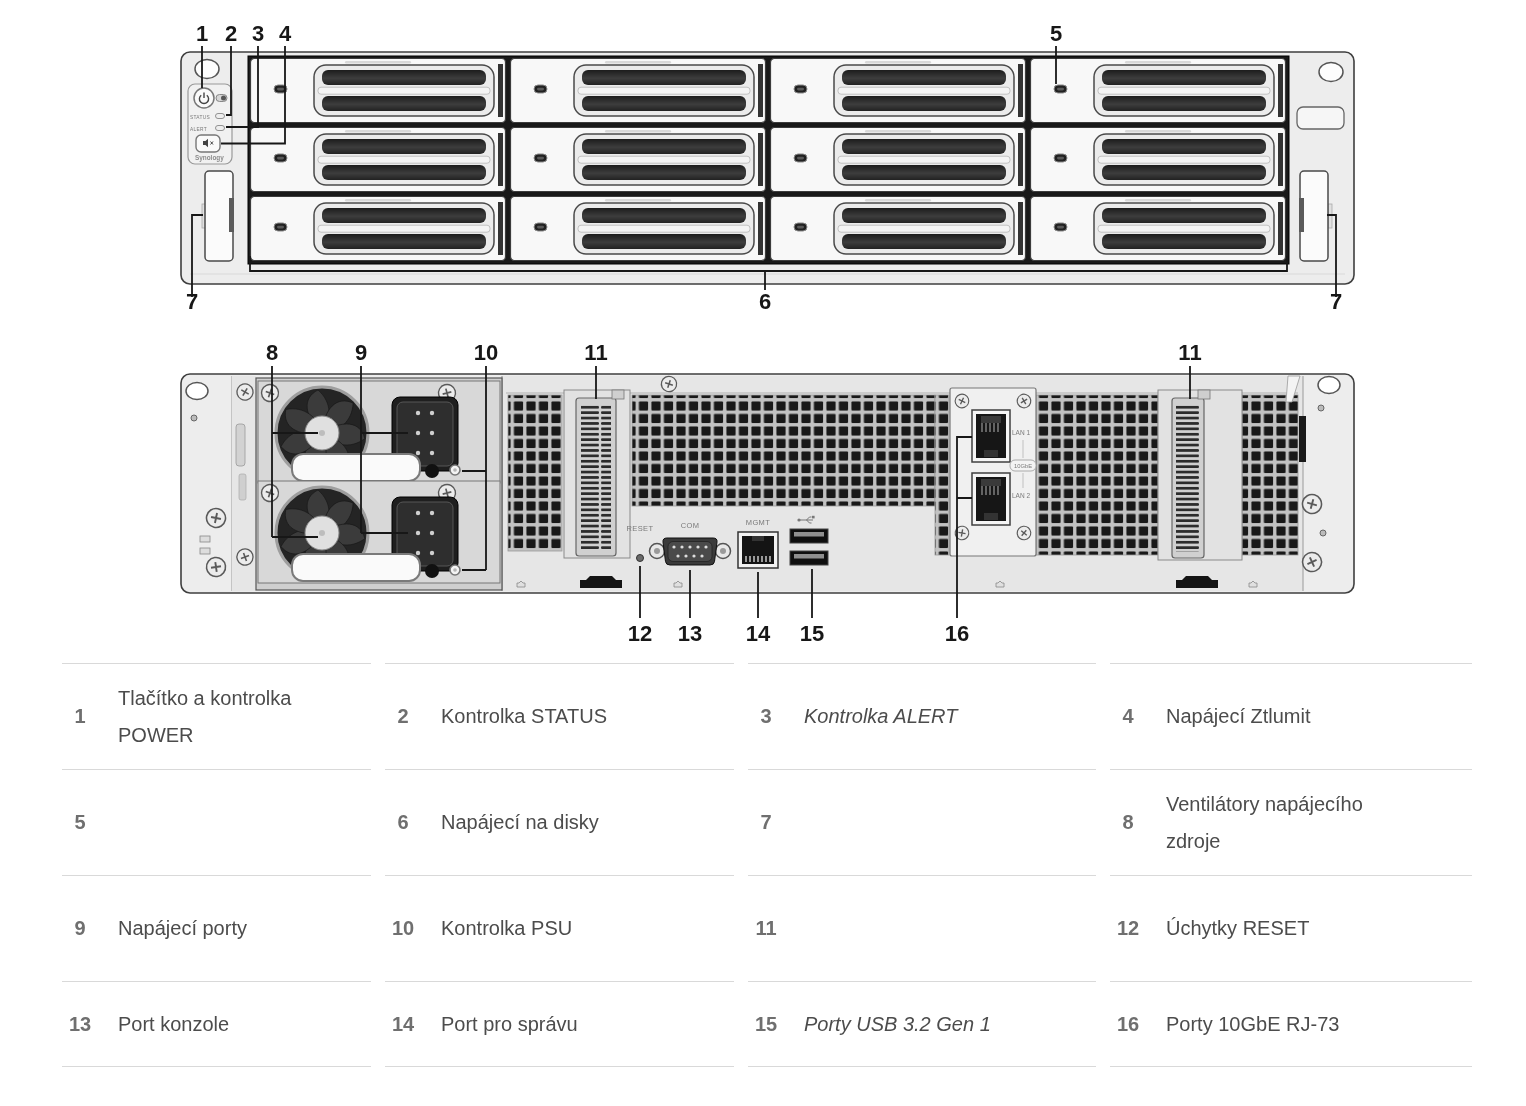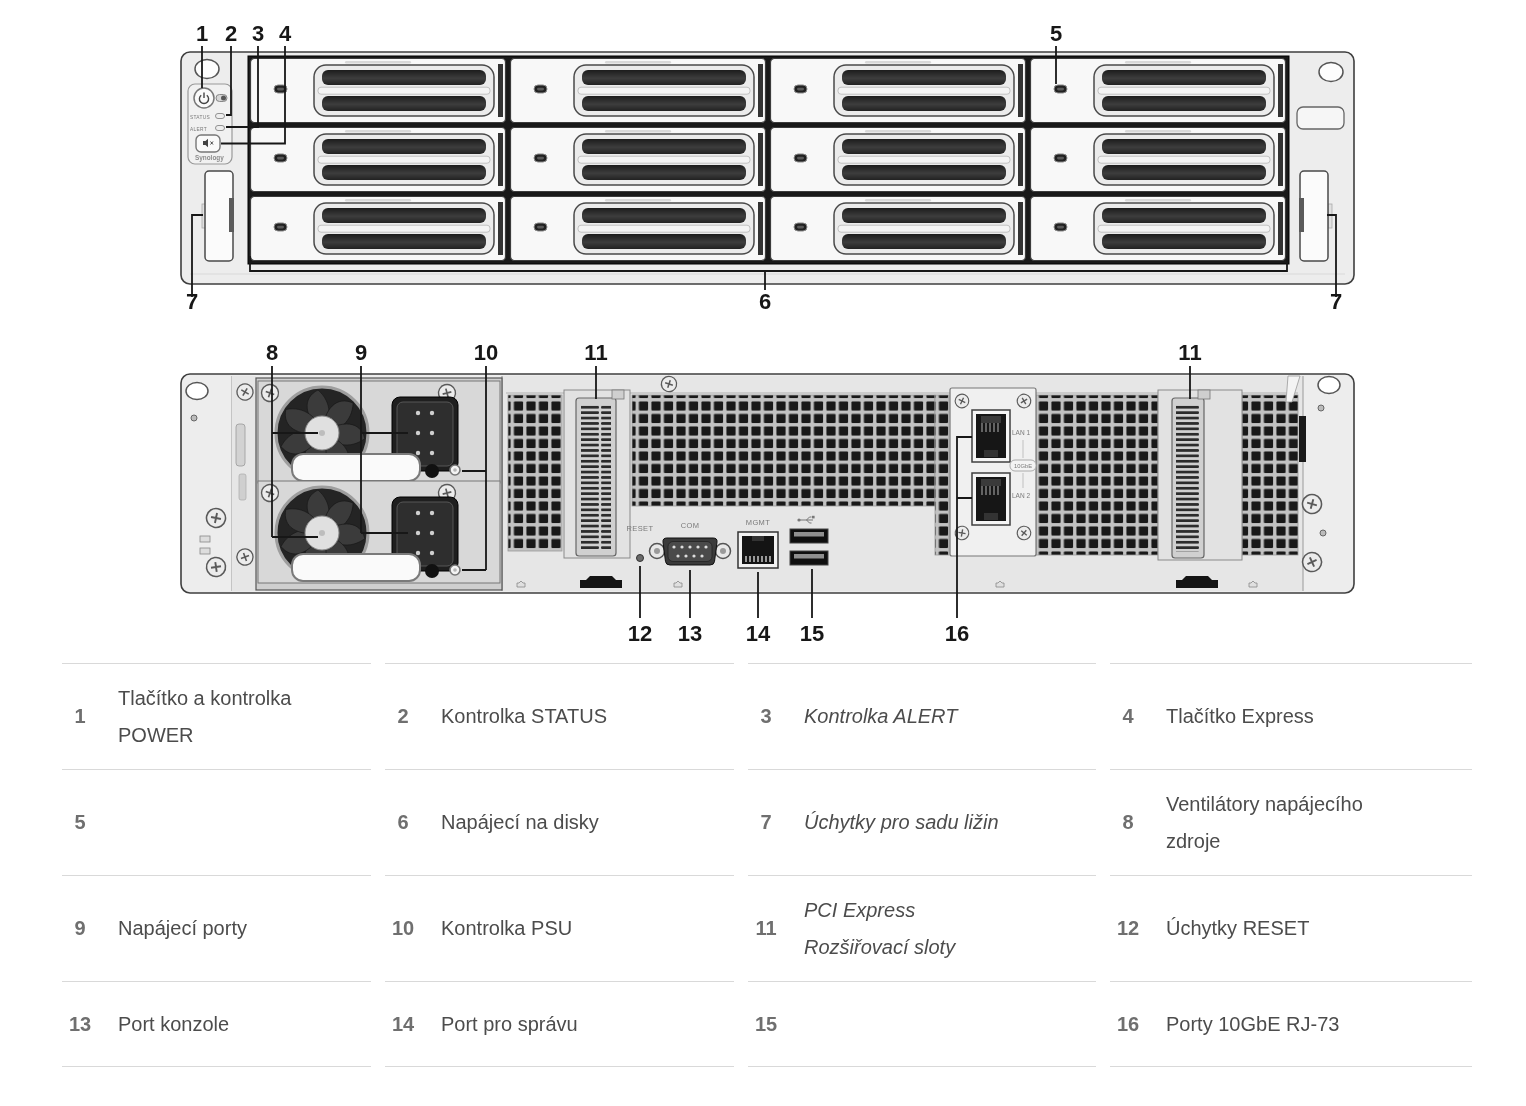--- a/index.html
+++ b/index.html
@@ -373,72 +373,71 @@
     <div class="lcell col2">
       <span class="num">2</span>
       <span class="lab">Kontrolka STATUS</span>
     </div>
     <div class="lcell col3">
       <span class="num">3</span>
       <span class="lab">Kontrolka ALERT</span>
     </div>
     <div class="lcell col4">
       <span class="num">4</span>
-      <span class="lab">Tlačítko Express</span>
+      <span class="lab">Napájecí Ztlumit</span>
     </div>
   </div>
 
   <div class="lrow">
     <div class="lcell col1">
       <span class="num">5</span>
     </div>
     <div class="lcell col2">
       <span class="num">6</span>
       <span class="lab">Napájecí na disky</span>
     </div>
     <div class="lcell col3">
       <span class="num">7</span>
-      <span class="lab">Úchytky pro sadu ližin</span>
     </div>
     <div class="lcell col4">
       <span class="num">8</span>
       <span class="lab">Ventilátory napájecího zdroje</span>
     </div>
   </div>
 
   <div class="lrow">
     <div class="lcell col1">
       <span class="num">9</span>
       <span class="lab">Napájecí porty</span>
     </div>
     <div class="lcell col2">
       <span class="num">10</span>
       <span class="lab">Kontrolka PSU</span>
     </div>
     <div class="lcell col3">
       <span class="num">11</span>
-      <span class="lab">PCI Express Rozšiřovací sloty</span>
     </div>
     <div class="lcell col4">
       <span class="num">12</span>
       <span class="lab">Úchytky RESET</span>
     </div>
   </div>
 
   <div class="lrow last">
     <div class="lcell col1">
       <span class="num">13</span>
       <span class="lab">Port konzole</span>
     </div>
     <div class="lcell col2">
       <span class="num">14</span>
       <span class="lab">Port pro správu</span>
     </div>
     <div class="lcell col3">
       <span class="num">15</span>
+      <span class="lab">Porty USB 3.2 Gen 1</span>
     </div>
     <div class="lcell col4">
       <span class="num">16</span>
       <span class="lab">Porty 10GbE RJ-73</span>
     </div>
   </div>
 
   <div class="lrow closing">
     <div class="lcell"></div>
         <div class="lcell"></div>

